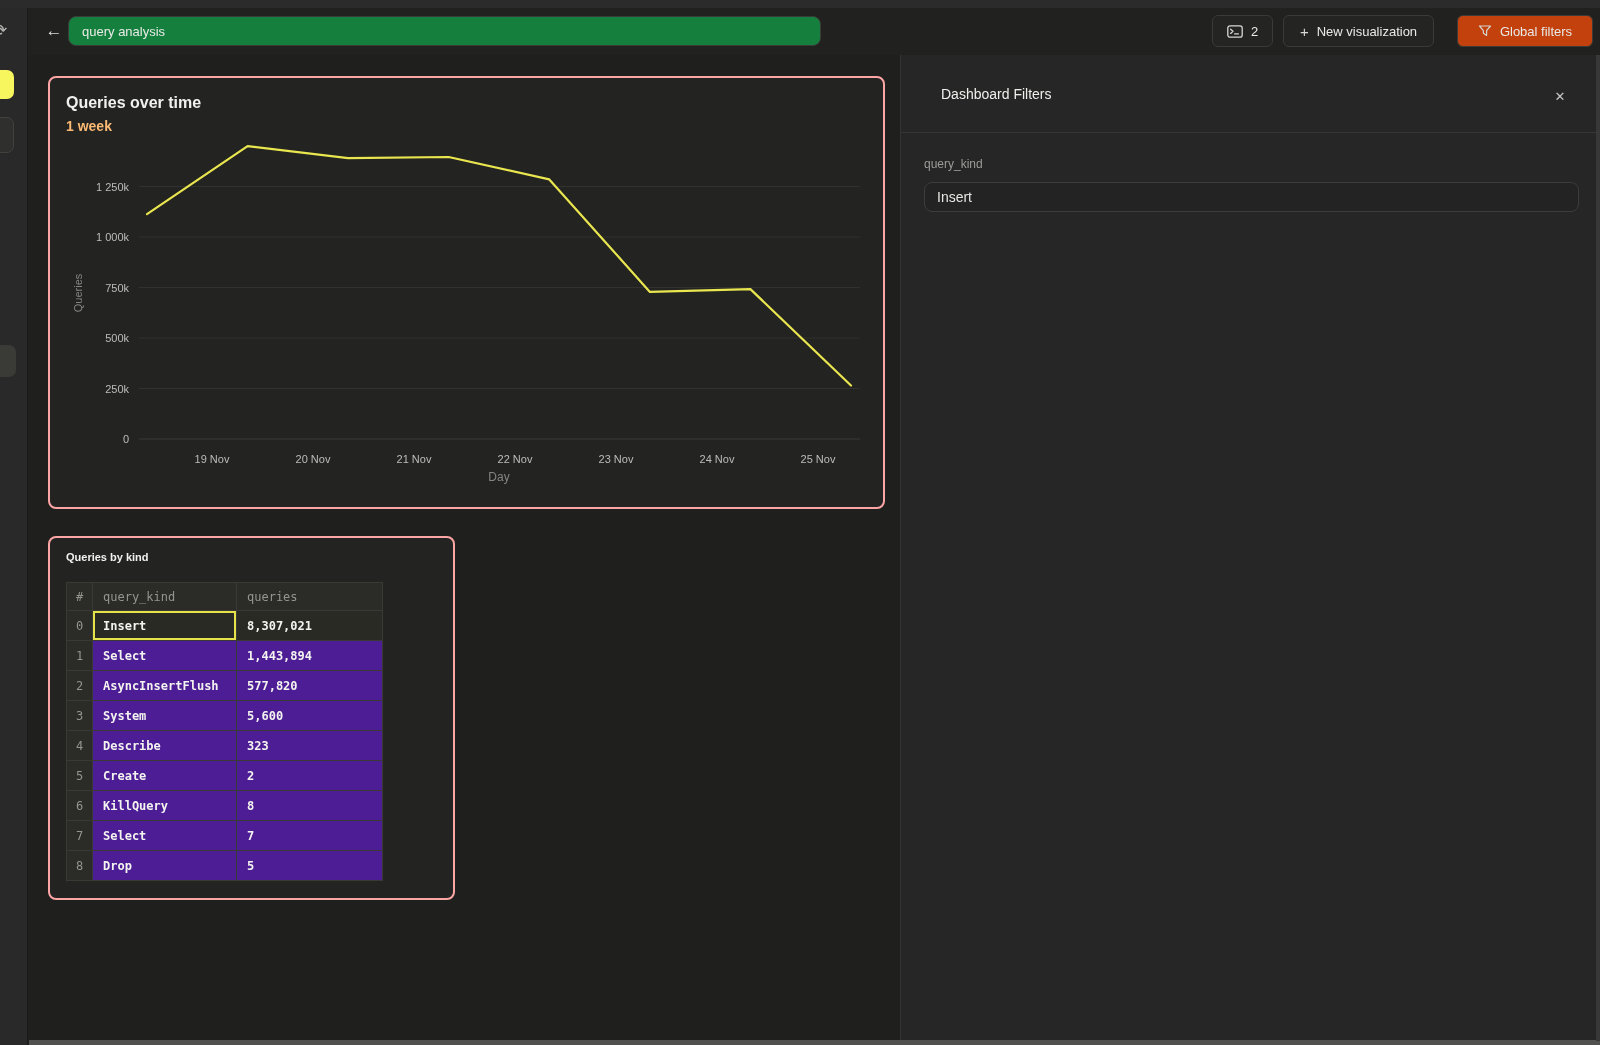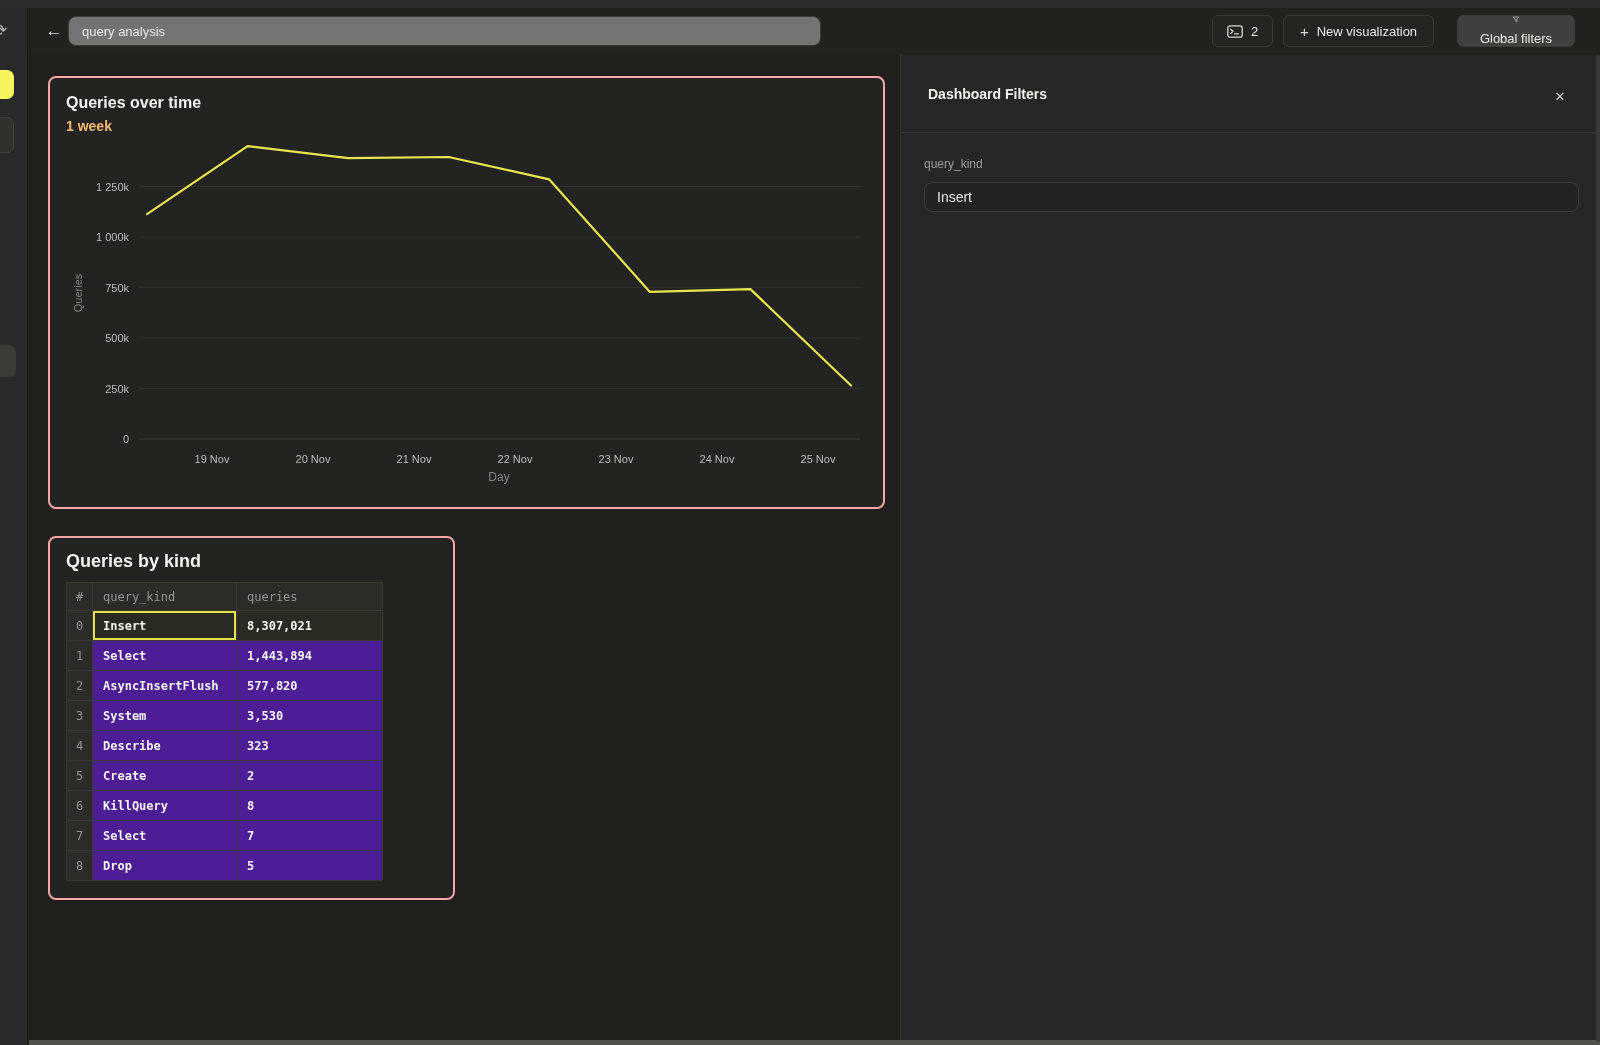--- a/index.html
+++ b/index.html
@@ -20,42 +20,42 @@
   .swatch-yellow { left:-12px; top:62px; width:26px; height:29px; background:#f8f65e; }
   .swatch-grey1  { left:-12px; top:109px; width:26px; height:36px; background:#2f2f2d;
                    border:1px solid #41413e; }
   .swatch-grey2  { left:-10px; top:337px; width:26px; height:32px; background:#3a3a37; }
 
   
   .topbar { left:29px; top:8px; width:1571px; height:47px; background:#21211f; }
   .back-btn { position:absolute; left:12px; top:8px; width:26px; height:30px;
               background:none; border:none; color:#dcdcda; font-size:17px; cursor:pointer; }
   .title-input { position:absolute; left:39px; top:8px; width:753px; height:30px;
-                 background:#737373; border:1px solid #3b3b39; border-radius:8px;
+                 background:#15803d; border:1px solid #3b3b39; border-radius:8px;
                  color:#eaeae8; font-size:13px; padding:0 13px;
                  font-family:"Liberation Sans", sans-serif; }
   .tb-btn { position:absolute; top:7px; height:32px; border-radius:6px;
             background:#242422; border:1px solid #3a3a38; color:#e9e9e7;
             font-size:13px; display:flex; align-items:center; justify-content:center;
             gap:8px; cursor:pointer; font-family:"Liberation Sans", sans-serif; }
   .tb-btn.console { left:1183px; width:61px; }
   .tb-btn.newviz  { left:1254px; width:151px; }
-  .tb-btn.global  { left:1428px; width:118px; background:#404040; border-color:#3b3b3a;flex-direction:column; }
+  .tb-btn.global  { left:1428px; width:136px; background:#c2410c; border-color:#3b3b3a; }
   .plus-glyph { font-size:15px; color:#d9d9d7; }
 
   
   .content { left:29px; top:55px; width:871px; height:986px; background:#1f1f1d; }
   .card { position:absolute; background:#232321; border:2px solid #fca5a5; border-radius:8px; }
   .chart-card { left:19px; top:21px; width:837px; height:433px; }
   .table-card { left:19px; top:481px; width:407px; height:364px; }
   .card h2 { position:absolute; left:16px; color:#f1f1ef; font-weight:700; }
   .chart-card h2 { top:16px; font-size:16px; }
   .chart-card h3 { position:absolute; left:16px; top:40px; font-size:14px;
                    font-weight:700; color:#fdba74; }
-  .table-card h2 { top:13px; font-size:18px; }
+  .table-card h2 { top:13px; font-size:11px; }
   #chart-svg { position:absolute; left:0; top:0; }
 
   
   .dtable { position:absolute; left:16px; top:44px; border-collapse:collapse;
             font-family:"DejaVu Sans Mono","Liberation Mono",monospace; font-size:12px; }
   .dtable th, .dtable td { border:1px solid #3a3a35; padding:0 10px; text-align:left; }
   .dtable th { background:#2b2b28; color:#95958e; font-weight:400; height:28px; }
   .dtable td { height:30px; background:#4c1d95; }
   .dtable .idx { width:26px; min-width:26px; text-align:center; padding:0 4px; }
   .dtable td.idx { background:#2b2b28; color:#95958e; }
@@ -63,22 +63,22 @@
   .dtable td.val  { width:146px; min-width:146px; }
   .dtable td.kind, .dtable td.val { color:#f3f3ef; font-weight:700; }
   tr.selected-row td.kind, tr.selected-row td.val { background:#2a2a24; }
   td.kind.selected { box-shadow: inset 0 0 0 2px #e6e24a; }
 
   
   .filters-panel { left:900px; top:55px; width:700px; height:986px; background:#262626;
                    border-left:1px solid #343434; }
   .panel-header { position:absolute; left:0; top:0; width:100%; height:78px;
                   border-bottom:1px solid #363636; }
-  .panel-header h2 { position:absolute; left:27px; top:31px; font-size:14px;
-                     font-weight:700; color:#efefed; }
+  .panel-header h2 { position:absolute; left:40px; top:31px; font-size:14px;
+                     font-weight:400; color:#efefed; }
   .close-btn { position:absolute; left:646px; top:28px; width:26px; height:26px;
                background:none; border:none; color:#c8c8c6; font-size:13px; cursor:pointer; }
   .field-label { position:absolute; left:23px; top:102px; font-size:12px; color:#9c9c99; }
   .filter-input { position:absolute; left:23px; top:127px; width:655px; height:30px;
                   background:#232323; border:1px solid #3c3c3c; border-radius:8px;
                   color:#e6e6e4; font-size:14px; padding:0 12px;
                   font-family:"Liberation Sans", sans-serif; }
 
   
   .bottom-scrollbar { left:29px; top:1040px; width:1571px; height:5px; background:#50504e; }
@@ -174,21 +174,21 @@
               <td class="val">1,443,894</td>
             </tr>
             <tr>
               <td class="idx">2</td>
               <td class="kind">AsyncInsertFlush</td>
               <td class="val">577,820</td>
             </tr>
             <tr>
               <td class="idx">3</td>
               <td class="kind">System</td>
-              <td class="val">3,530</td>
+              <td class="val">5,600</td>
             </tr>
             <tr>
               <td class="idx">4</td>
               <td class="kind">Describe</td>
               <td class="val">323</td>
             </tr>
             <tr>
               <td class="idx">5</td>
               <td class="kind">Create</td>
               <td class="val">2</td>

